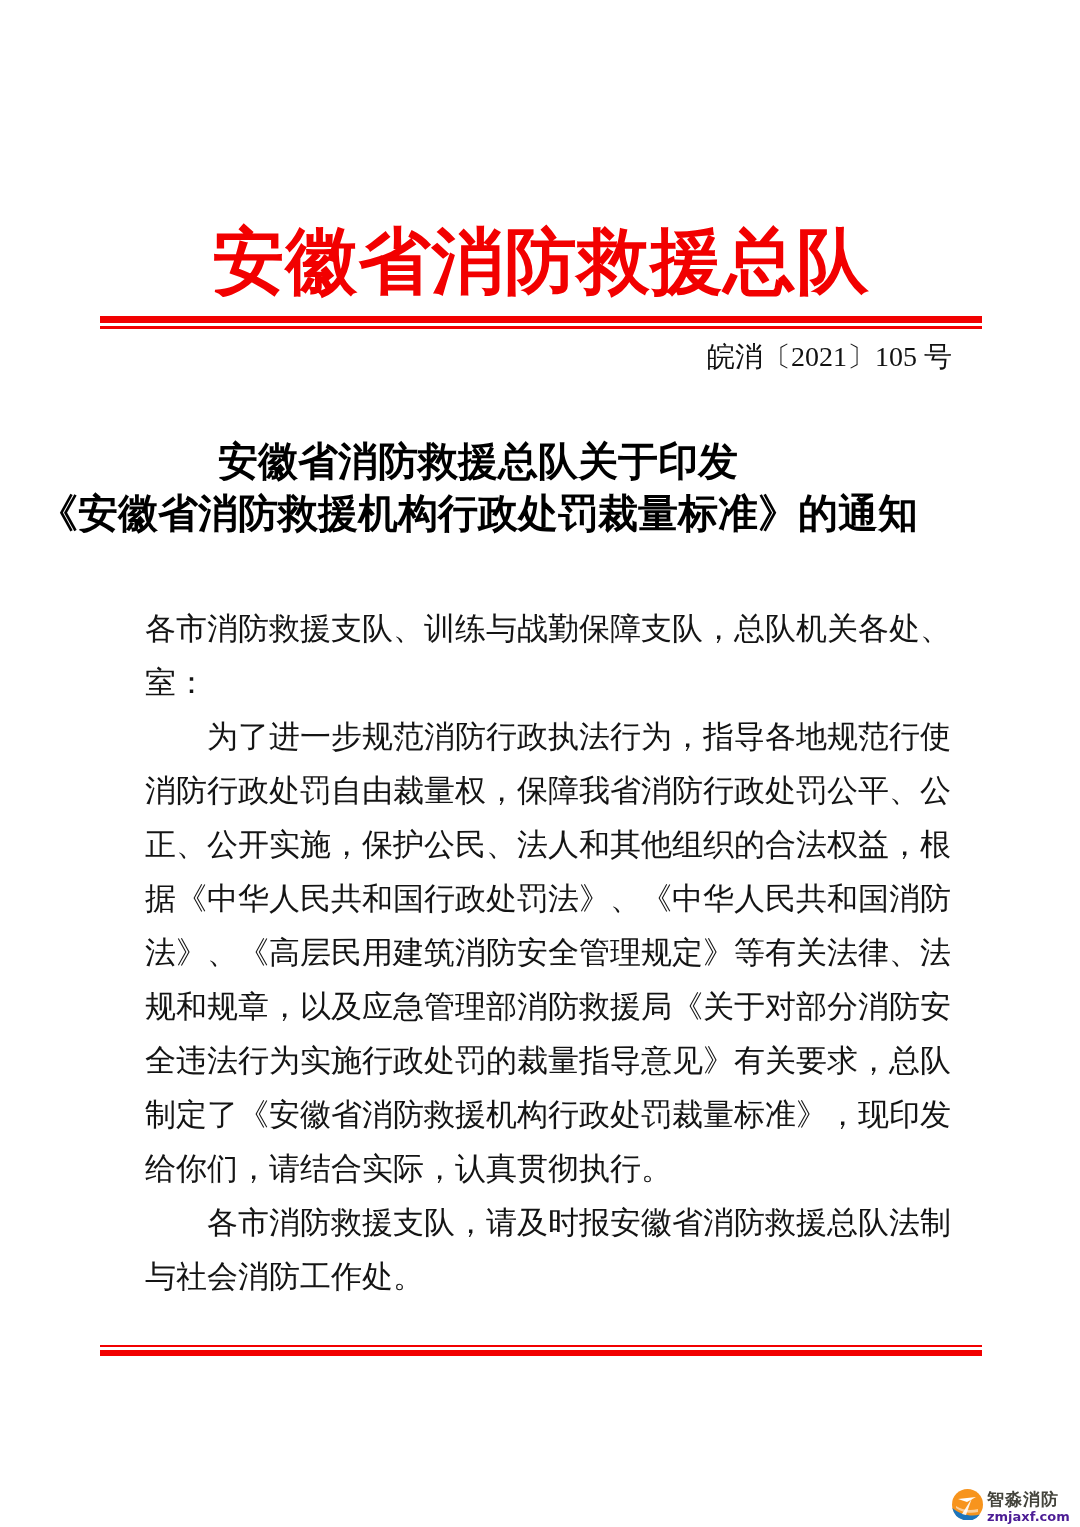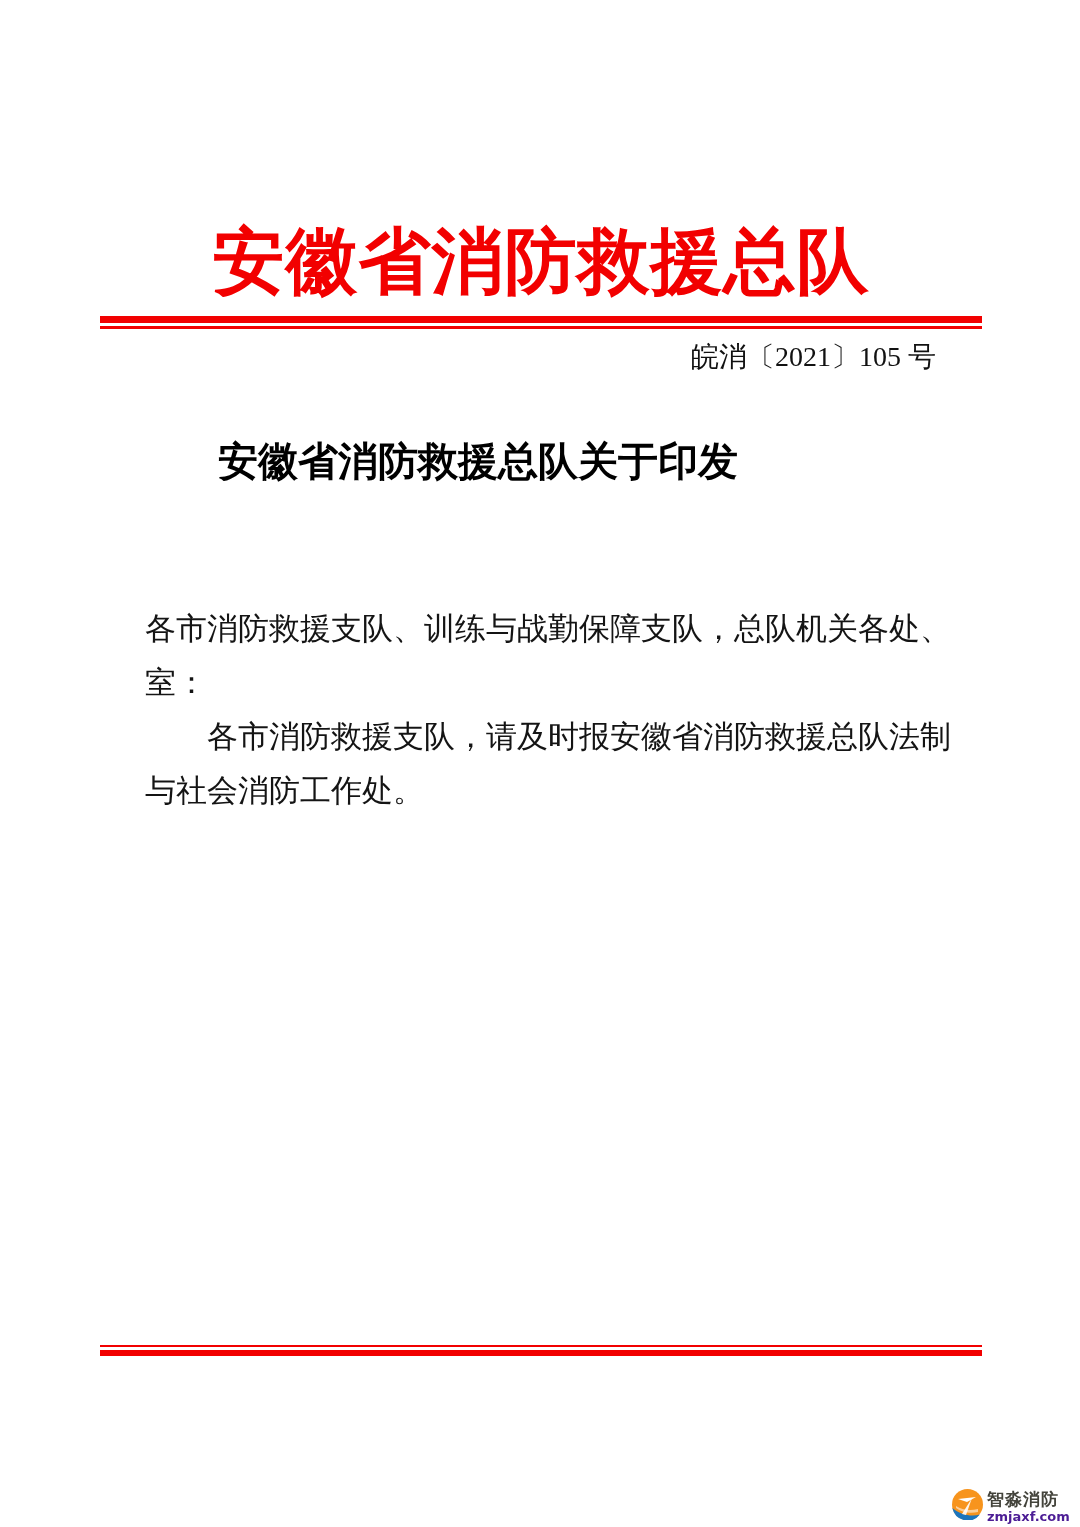--- a/index.html
+++ b/index.html
@@ -26,21 +26,21 @@
   .red-rule .bar{width:100%;}
   .red-rule.top{top:316px;}
   .red-rule.top .thick{height:7px;background:#f20000;}
   .red-rule.top .gap{height:3px;}
   .red-rule.top .thin{height:3px;background:#f20000;}
   .red-rule.bottom{top:1345px;}
   .red-rule.bottom .thin{height:2px;background:#f20000;}
   .red-rule.bottom .gap{height:3px;}
   .red-rule.bottom .thick{height:6px;background:#f20000;}
   .doc-number{
-    position:absolute;top:340px;left:84px;width:882px;
+    position:absolute;top:340px;left:100px;width:882px;
     box-sizing:border-box;padding-right:30px;
     text-align:right;
     font-size:28px;line-height:34px;
     color:#111111;
     font-family:"Liberation Serif", serif;
   }
   
   .doc-title{
     position:absolute;top:436px;left:0;width:956px;
     margin:0;
@@ -99,24 +99,26 @@
   <div class="red-rule top">
     <div class="bar thick"></div>
     <div class="bar gap"></div>
     <div class="bar thin"></div>
   </div>
 
   <div class="doc-number">皖消〔2021〕105 号</div>
 
   <h2 class="doc-title">
     <span>安徽省消防救援总队关于印发</span><br>
+    <span>《安徽省消防救援机构行政处罚裁量标准》的通知</span>
   </h2>
 
   <div class="doc-body">
     <p>各市消防救援支队、训练与战勤保障支队，总队机关各处、室：</p>
+    <p class="indent">为了进一步规范消防行政执法行为，指导各地规范行使消防行政处罚自由裁量权，保障我省消防行政处罚公平、公正、公开实施，保护公民、法人和其他组织的合法权益，根据《中华人民共和国行政处罚法》、《中华人民共和国消防法》、《高层民用建筑消防安全管理规定》等有关法律、法规和规章，以及应急管理部消防救援局《关于对部分消防安全违法行为实施行政处罚的裁量指导意见》有关要求，总队制定了《安徽省消防救援机构行政处罚裁量标准》，现印发给你们，请结合实际，认真贯彻执行。</p>
     <p class="indent">各市消防救援支队，请及时报安徽省消防救援总队法制与社会消防工作处。</p>
   </div>
 
   <div class="red-rule bottom">
     <div class="bar thin"></div>
     <div class="bar gap"></div>
     <div class="bar thick"></div>
   </div>
 
 

